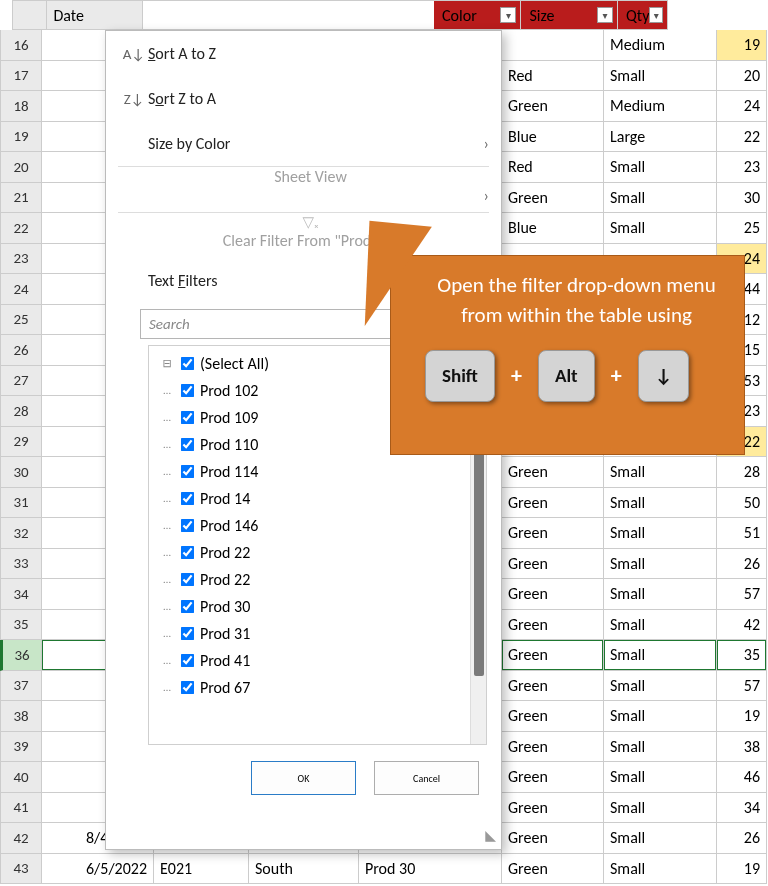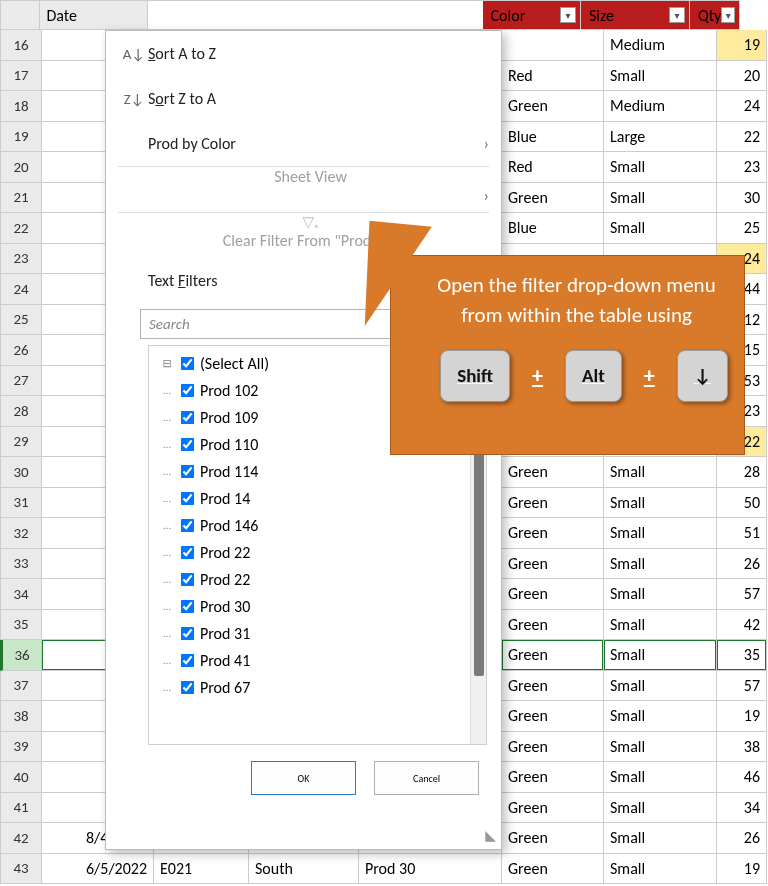--- a/index.html
+++ b/index.html
@@ -31,21 +31,21 @@
   .cell.date  { width: 112px; justify-content:flex-end; }
   .cell.col3  { width: 95px; }
   .cell.col4  { width: 110px; }
   .cell.col5  { width: 143px; }
   .cell.color { width: 102px; }
   .cell.size  { width: 113px; }
   .cell.qty   { width: 50px; justify-content:flex-end; }
   .cell.yellow { background: #FFEB9C; }
   .row.selected .cell { box-shadow: inset 0 0 0 1px #1e7730; }
   
-  .headerrow { display:flex; height: 30px; position:absolute; left:0; width:740px; z-index:1; }
+  .headerrow { display:flex; height: 30px; position:absolute; left:12px; width:656px; z-index:1; }
   
   .colhdr {
     background:#b91c1c; border:1px solid #ccc; border-left:none;
     display:flex; align-items:center; justify-content:space-between;
     padding: 0 4px 0 8px; font-size:16px; font-weight:400;
   }
   .colhdr .drop { width:16px; height:16px; border:1px solid #999; background:#fff;
     display:flex; align-items:center; justify-content:center; font-size:10px; color:#555; }
   
   
@@ -99,21 +99,21 @@
     z-index:10; padding: 14px 16px 12px 34px;
     font-size: 21px; line-height:30px; text-align:center;
   }
   .callout::before {
     content:""; position:absolute; left:-43px; top:-55px;
     border-right: 55px solid #D87A2A;
     border-top: 30px solid transparent;
     border-bottom: 90px solid transparent;
     transform: rotate(34deg);
   }
-  .keys { margin-top:20px; display:flex; align-items:center; justify-content:flex-end; gap:22px;text-decoration:underline; }
+  .keys { margin-top:20px; display:flex; align-items:center; justify-content:flex-start; gap:16px; }
   .key { background:#d4d4d4; color:#111; font-weight:bold; padding:10px 16px;
     border-radius:8px; border:1px solid #999; box-shadow:2px 2px 4px rgba(0,0,0,.4);
     font-size:19px; min-width:40px; text-align:center;}
   .plus { color:#fff; font-size:22px; font-weight:bold;}
 </style>
 </head>
 <body>
 
 <div class="grid">
 
@@ -371,21 +371,21 @@
   <div class="menuitem">
     <span class="ico">A↓</span>
     <span><u>S</u><span>ort A to Z</span></span>
   </div>
   <div class="menuitem">
     <span class="ico">Z↓</span>
     <span>S<u>o</u><span>rt Z to A</span></span>
   </div>
   <div class="menuitem">
     <span class="ico"></span>
-      <span>Prod by Color</span>
+      <span>Size by Color</span>
     <span class="chev">›</span>
   </div>
   <div class="sep"></div>
   <div class="menuitem dis">
     <span class="ico"></span>
       <span>Sheet View</span>
     <span class="chev">›</span>
   </div>
   <div class="sep"></div>
   <div class="menuitem dis">

